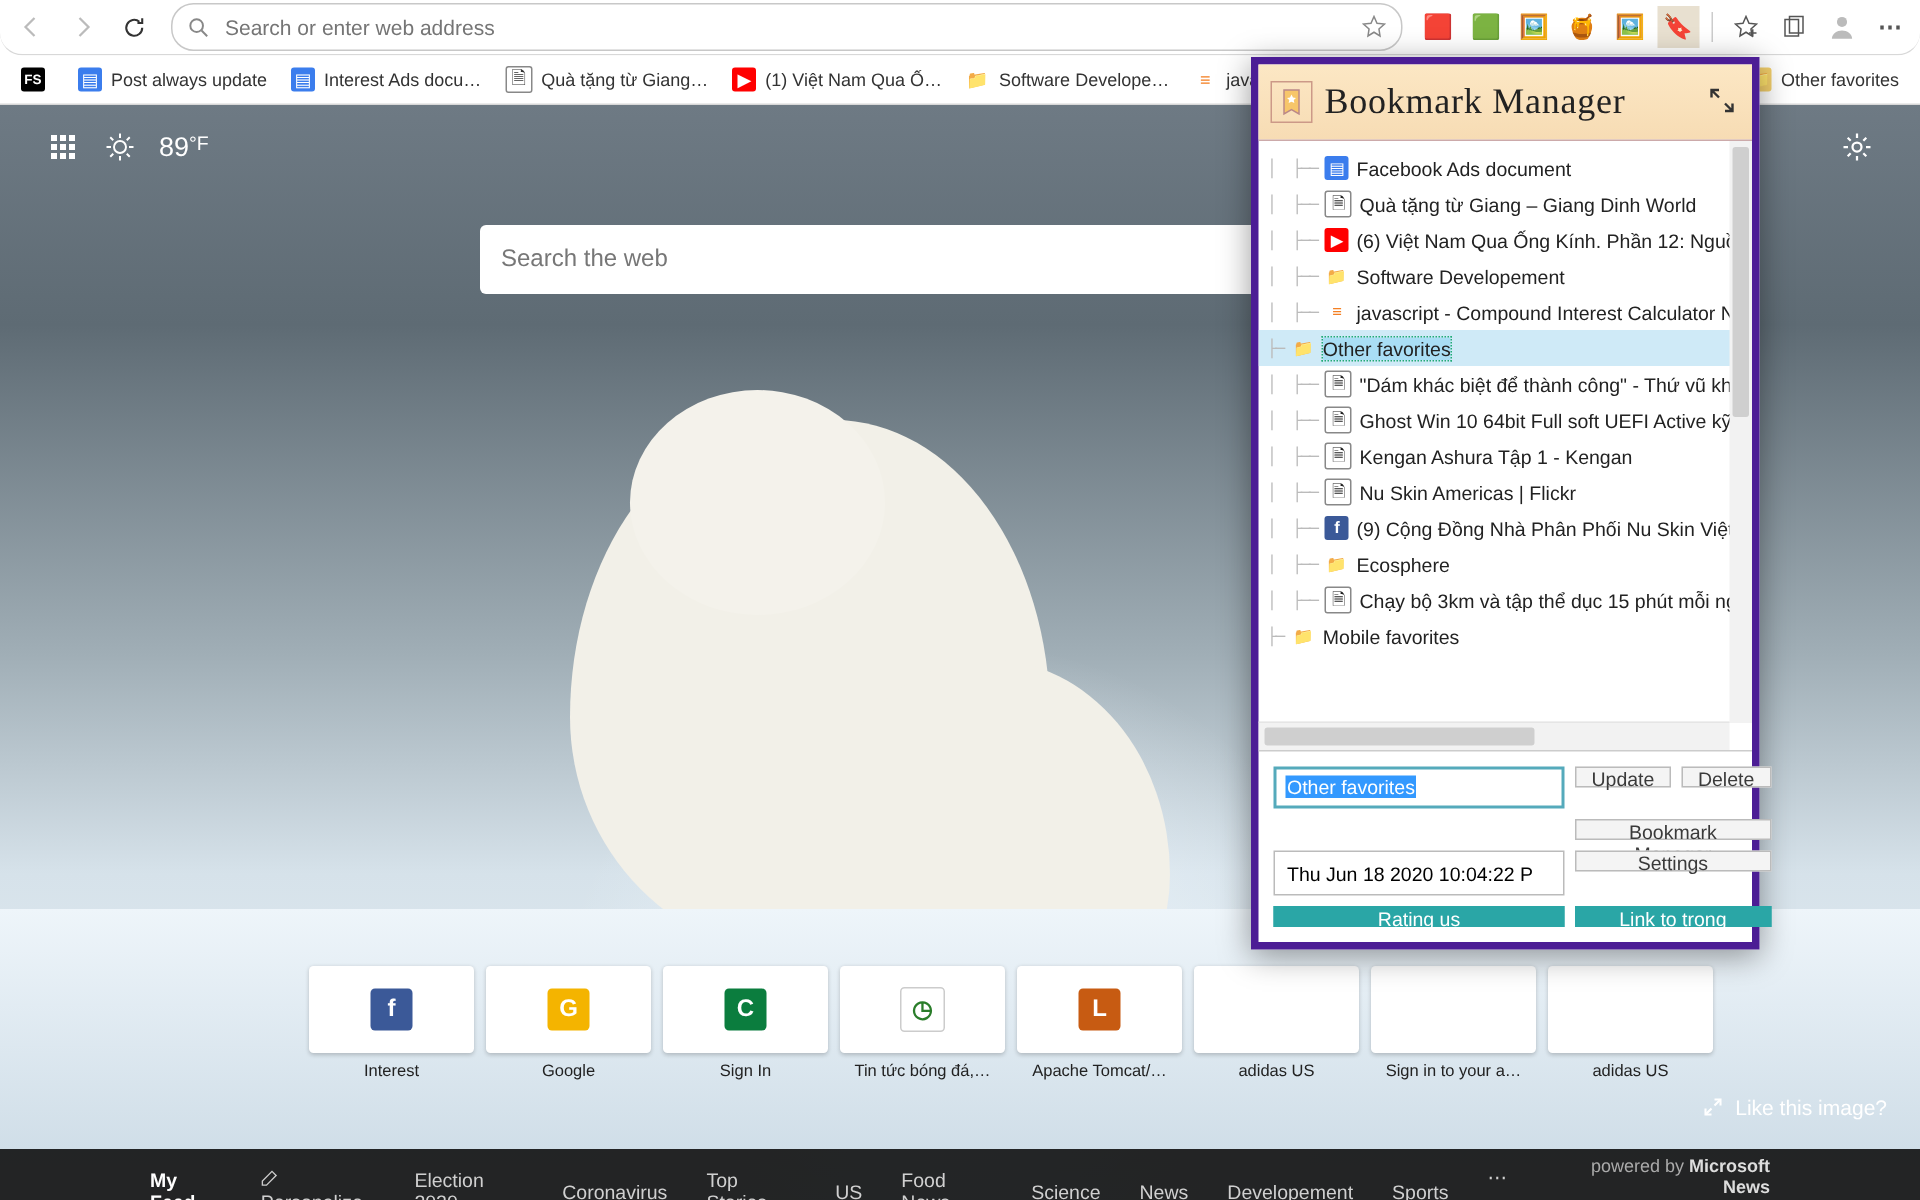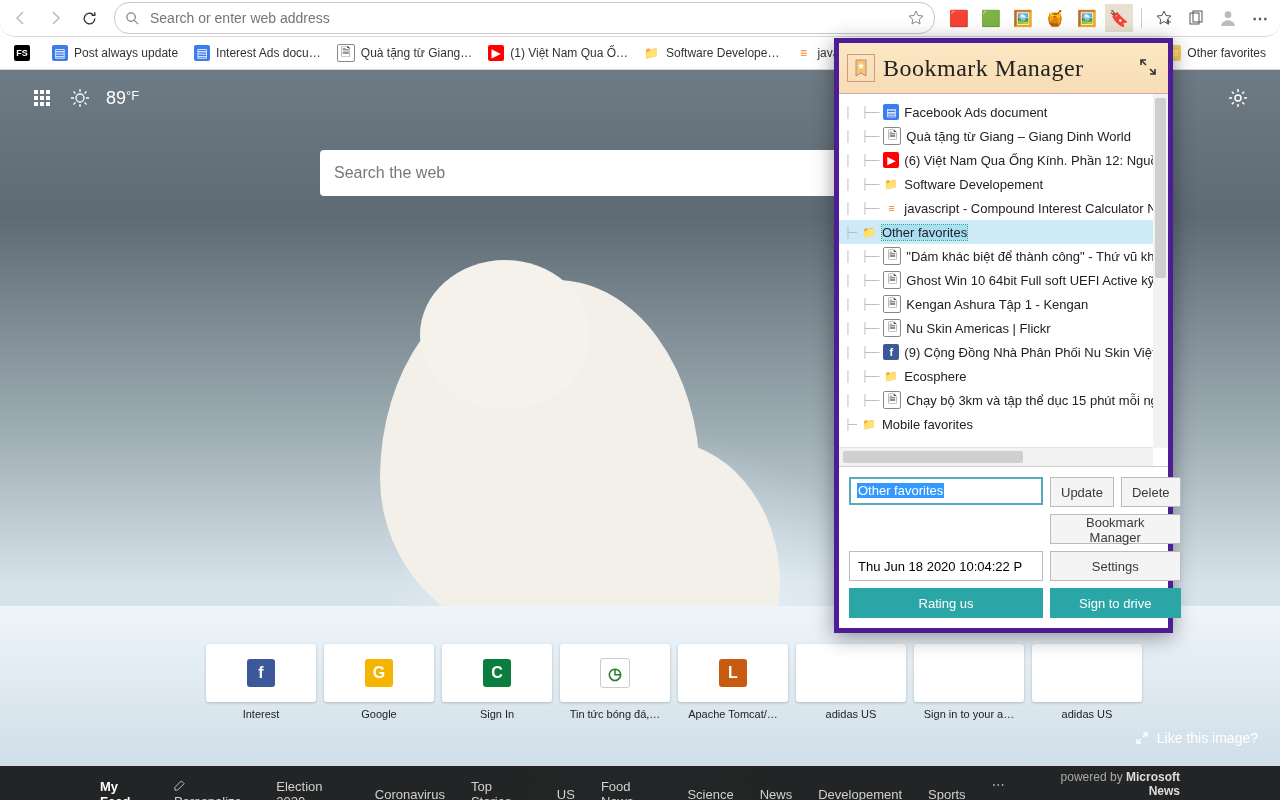--- a/index.html
+++ b/index.html
@@ -60,21 +60,21 @@
 .bm-tree .row.sel{background:#cfeaf7;}
 .bm-tree .row.sel .lbl{background:#a9def5;outline:1px dotted #2a7;}
 .bm-scroll{position:absolute;top:0;right:0;width:15px;bottom:18px;background:#f2f2f2;}
 .bm-scroll-thumb{position:absolute;left:2px;right:2px;height:180px;top:4px;background:#cfcfcf;border-radius:2px;}
 .bm-scroll-h{position:absolute;left:0;right:15px;bottom:0;height:18px;background:#f2f2f2;border-top:1px solid #e5e5e5;}
 .bm-scroll-h-thumb{position:absolute;top:3px;bottom:3px;left:4px;width:180px;background:#cfcfcf;border-radius:2px;}
 .bm-form{padding:10px;border-top:1px solid #ccc;display:grid;grid-template-columns:1fr auto auto;gap:7px;}
 .bm-form input{height:28px;border:1px solid #bbb;padding:0 8px;font-size:13px;}
 .bm-form input.selected{background:#fff;border:2px solid #5ab;outline:none;}
 .bm-form input.selected::selection{background:#7ac;}
-.bm-form button{height:30px;border:1px solid #bbb;background:#f4f4f4;font-size:13px;color:#3a3a3a;padding:0 10px;}
+.bm-form button{height:14px;border:1px solid #bbb;background:#f4f4f4;font-size:13px;color:#3a3a3a;padding:0 10px;}
 .bm-form button.teal{background:#2aa6a6;color:#fff;border-color:#2aa6a6;}
 .bm-form .full{grid-column:1/2;}
 svg{display:block;}
 </style>
 </head>
 <body>
 
 <div class="toolbar">
   <div class="navbtn disabled">
       <svg width="16" height="16" viewBox="0 0 16 16">
@@ -383,15 +383,15 @@
     <div style="grid-column:1/2;position:relative;">
       <input class="selected" style="width: 100%; box-sizing: border-box;" value="Other favorites">
       <div style="position:absolute;left:8px;top:6px;font-size:13px;color:#fff;background:#3399ff;padding:0 1px;">Other favorites</div>
     </div>
     <button>Update</button>
     <button>Delete</button>
     <button style="grid-column:2/4;">Bookmark Manager</button>
     <input class="full" readonly="" value="Thu Jun 18 2020 10:04:22 P" style="">
     <button style="grid-column:2/4;">Settings</button>
     <button class="teal">Rating us</button>
-    <button class="teal" style="grid-column:2/4;">Sign to drive</button>
+    <button class="teal" style="grid-column:2/4;">Link to trong</button>
   </div>
 </div>
 
 </body></html>

